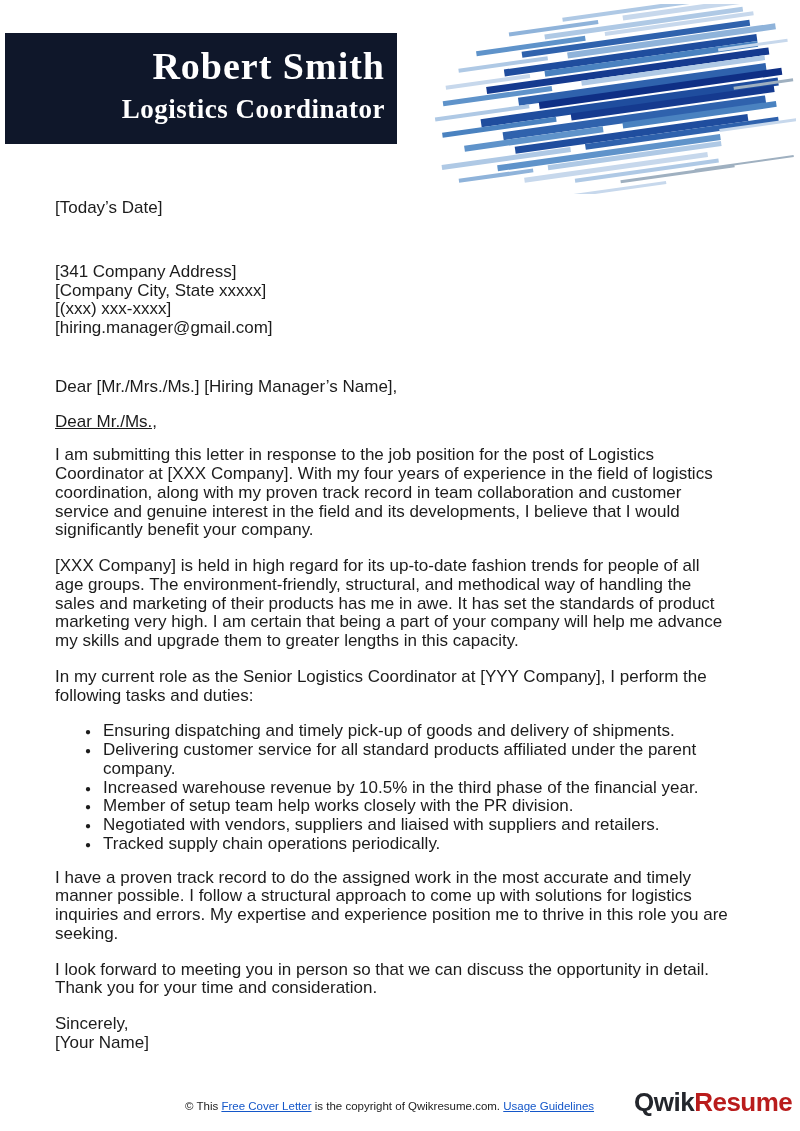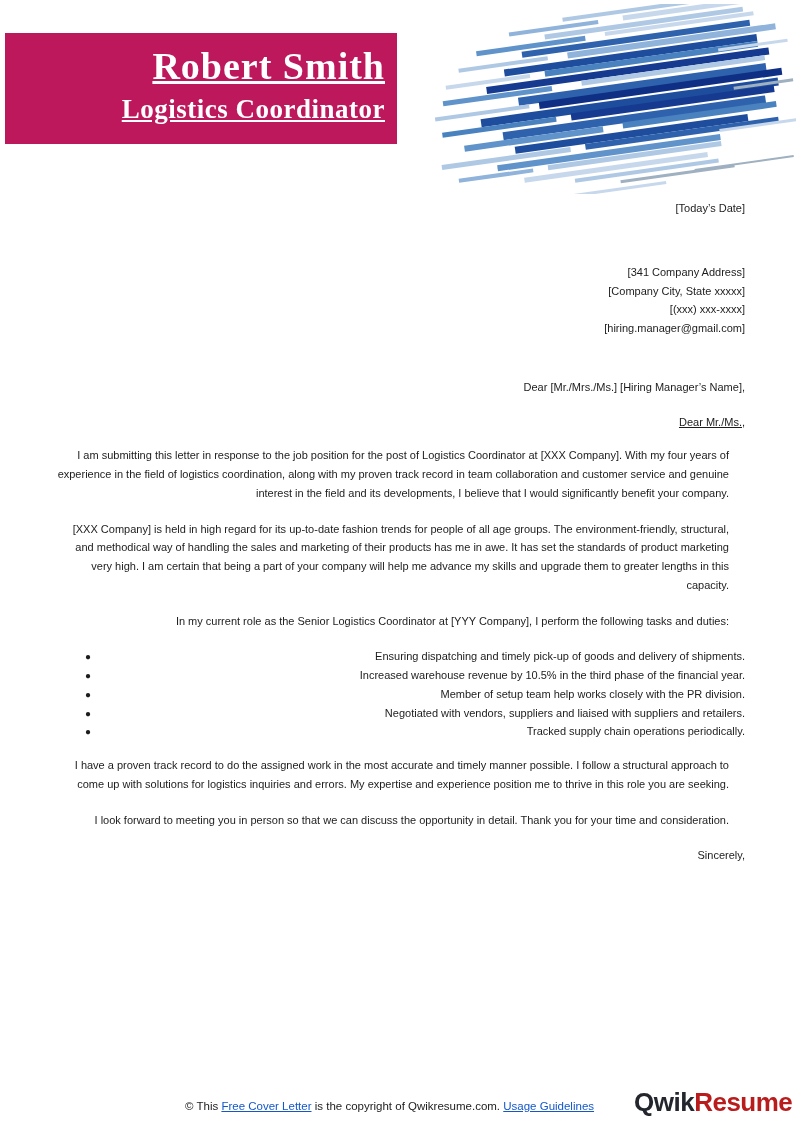--- a/index.html
+++ b/index.html
@@ -3,31 +3,31 @@
 <meta charset="utf-8">
 <style>
   html,body{margin:0;padding:0;background:#ffffff;}
   .page{
     position:relative;width:800px;height:1131px;background:#ffffff;overflow:hidden;
     font-family:"Liberation Sans",sans-serif;color:#1c1c1c;
   }
   
   .header-banner{
     position:absolute;left:5px;top:33px;width:392px;height:111px;
-    background:#be185d;box-sizing:border-box;padding:10px 12px 0 0;
+    background:#0f172a;box-sizing:border-box;padding:10px 12px 0 0;
     text-align:right;color:#ffffff;
-    font-family:"Liberation Serif",serif;font-weight:bold;text-decoration:underline;
+    font-family:"Liberation Serif",serif;font-weight:bold;
   }
   .header-name{font-size:38px;line-height:46px;letter-spacing:1px;}
   .header-title{font-size:27px;line-height:40px;letter-spacing:.5px;}
   .streaks{position:absolute;left:424px;top:4px;width:372px;height:190px;}
   
   .letter{
     position:absolute;left:0;right:0;top:199px;padding:0 55px;
-    font-size:11px;line-height:18.75px;text-align:right;
+    font-size:17px;line-height:18.75px;
   }
   .letter p{margin:0 16px 17px 0;}
   .date-line{margin:0 0 45px 0;}
   .address-block{margin:0 0 40px 0;}
   .salutation-full{margin:12px 0 16px 0;}
   .salutation-short{margin:0 0 15px 0;text-decoration:underline;}
   .para-1{margin-bottom:17px;}
   .para-2{margin-bottom:14px;}
   .list-intro{margin-bottom:16px;}
   .bullets{margin:0 0 15px 0;padding:0 0 0 48px;list-style:none;}
@@ -117,31 +117,33 @@
 
     <div class="salutation-full">Dear [Mr./Mrs./Ms.] [Hiring Manager’s Name],</div>
     <div class="salutation-short">Dear Mr./Ms.,</div>
 
     <p class="para-1">I am submitting this letter in response to the job position for the post of Logistics Coordinator at [XXX Company]. With my four years of experience in the field of logistics coordination, along with my proven track record in team collaboration and customer service and genuine interest in the field and its developments, I believe that I would significantly benefit your company.</p>
     <p class="para-2">[XXX Company] is held in high regard for its up-to-date fashion trends for people of all age groups. The environment-friendly, structural, and methodical way of handling the sales and marketing of their products has me in awe. It has set the standards of product marketing very high. I am certain that being a part of your company will help me advance my skills and upgrade them to greater lengths in this capacity.</p>
     <p class="list-intro">In my current role as the Senior Logistics Coordinator at [YYY Company], I perform the following tasks and duties:</p>
 
     <ul class="bullets">
       <li>Ensuring dispatching and timely pick-up of goods and delivery of shipments.</li>
+      <li>Delivering customer service for all standard products affiliated under the parent company.</li>
       <li>Increased warehouse revenue by 10.5% in the third phase of the financial year.</li>
       <li>Member of setup team help works closely with the PR division.</li>
       <li>Negotiated with vendors, suppliers and liaised with suppliers and retailers.</li>
       <li>Tracked supply chain operations periodically.</li>
     </ul>
 
     <p class="para-4">I have a proven track record to do the assigned work in the most accurate and timely manner possible. I follow a structural approach to come up with solutions for logistics inquiries and errors. My expertise and experience position me to thrive in this role you are seeking.</p>
     <p class="para-5">I look forward to meeting you in person so that we can discuss the opportunity in detail. Thank you for your time and consideration.</p>
 
     <div class="closing-block">
       <div>Sincerely,</div>
+      <div>[Your Name]</div>
     </div>
 
   </div>
 
   <div class="footer-text">
     <span>© This </span><span class="footer-link">Free Cover Letter</span><span> is the copyright of Qwikresume.com. </span><span class="footer-link">Usage Guidelines</span>
   </div>
 
   <div class="logo">
     <span class="logo-qwik">Qwik</span><span class="logo-resume">Resume</span>

